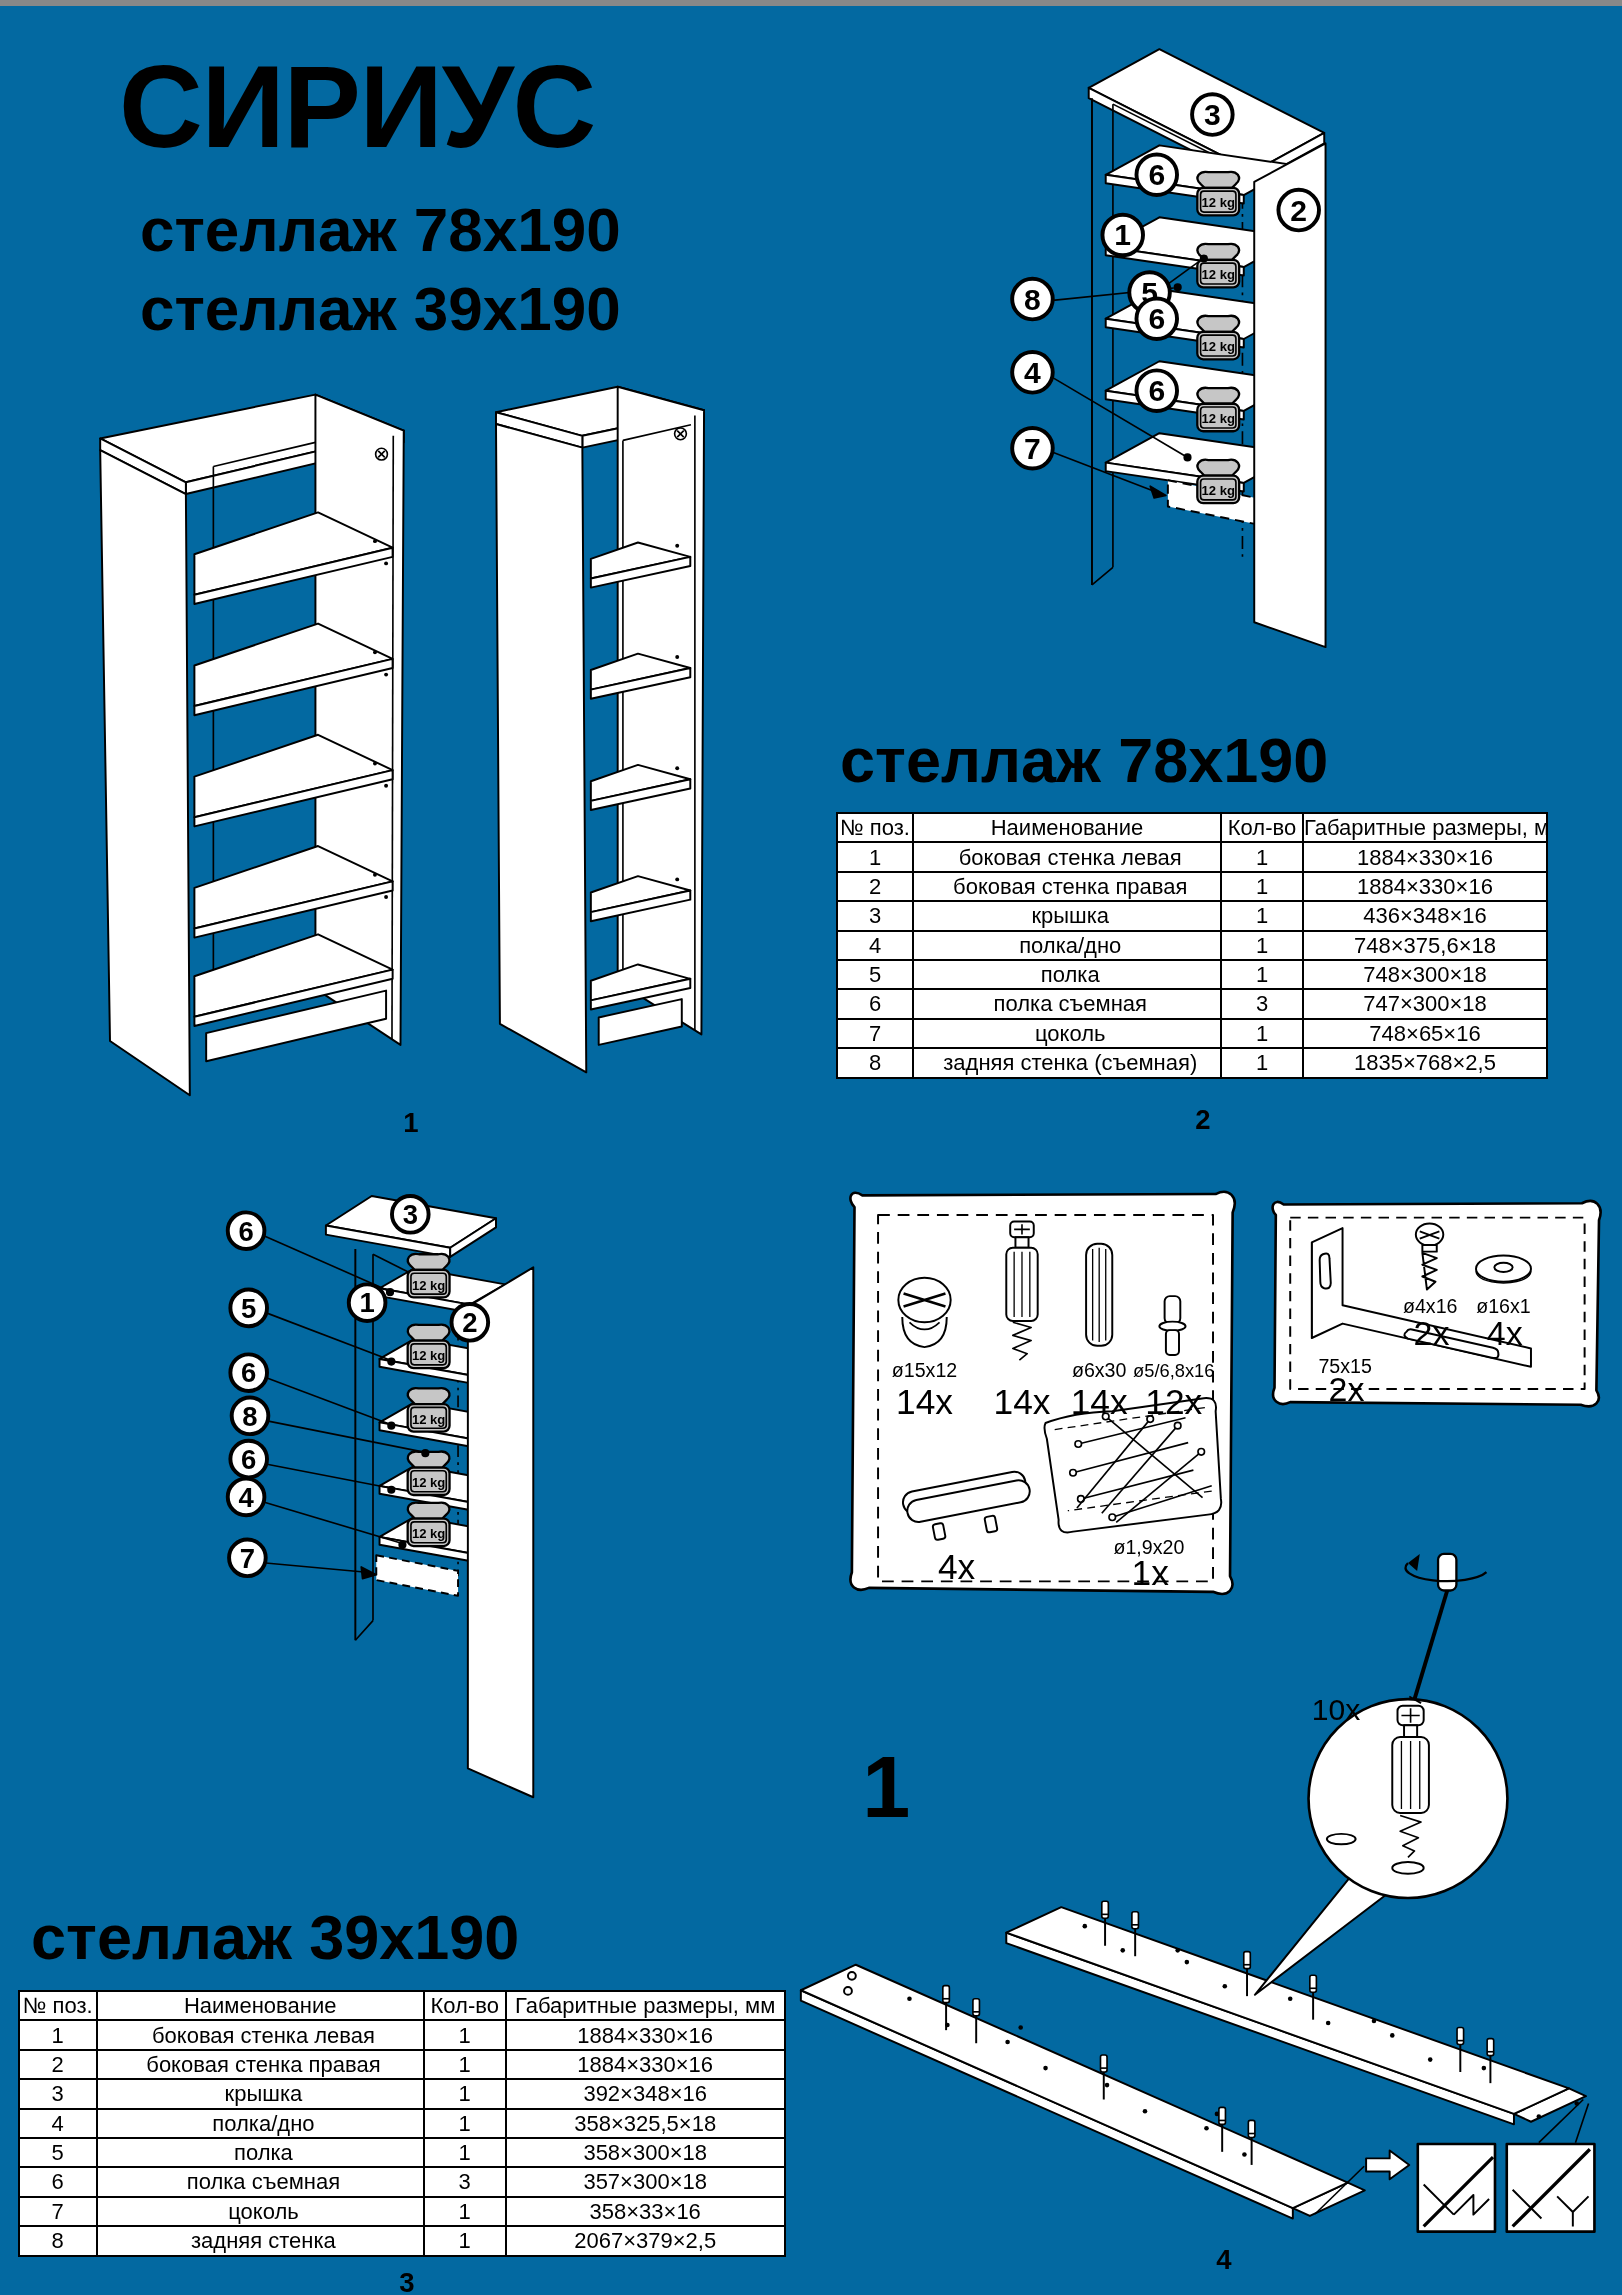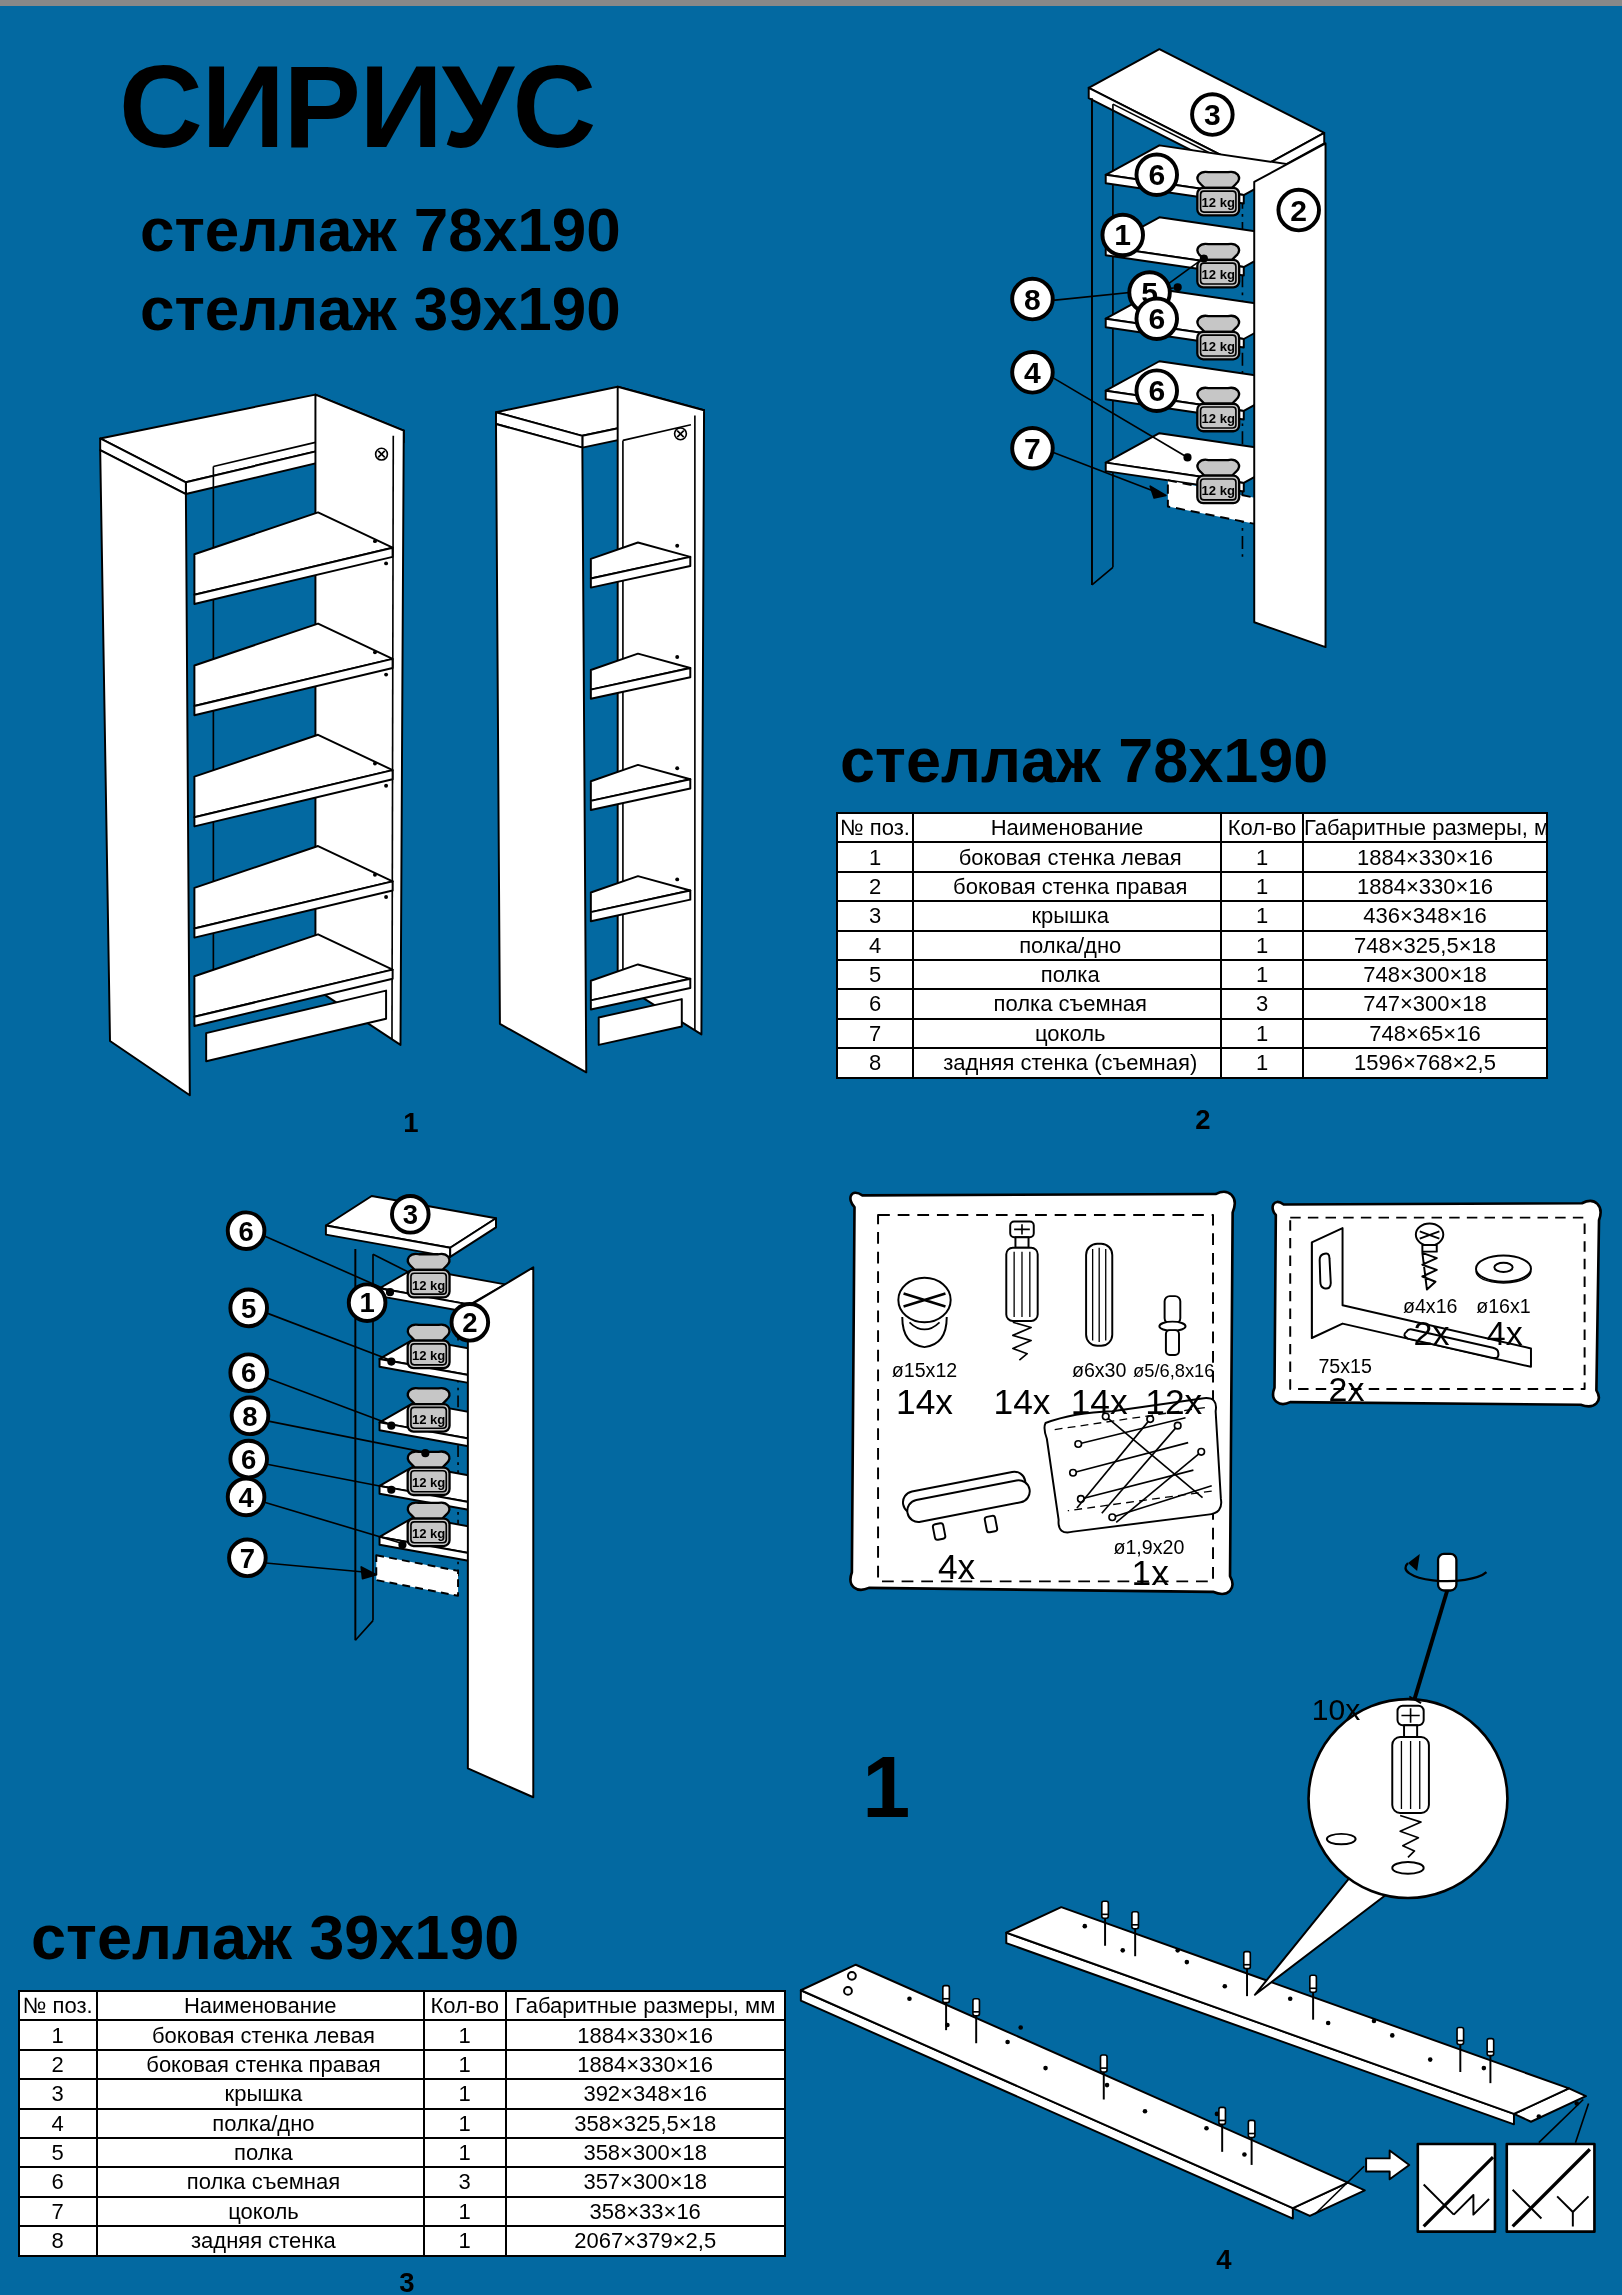--- a/index.html
+++ b/index.html
@@ -67,21 +67,21 @@
         <tr>
           <td class="c-pos">3</td>
           <td class="c-name">крышка</td>
           <td class="c-qty">1</td>
           <td class="c-dims">436×348×16</td>
         </tr>
         <tr>
           <td class="c-pos">4</td>
           <td class="c-name">полка/дно</td>
           <td class="c-qty">1</td>
-          <td class="c-dims">748×325,5×18</td>
+          <td class="c-dims">748×375,6×18</td>
         </tr>
         <tr>
           <td class="c-pos">5</td>
           <td class="c-name">полка</td>
           <td class="c-qty">1</td>
           <td class="c-dims">748×300×18</td>
         </tr>
         <tr>
           <td class="c-pos">6</td>
           <td class="c-name">полка съемная</td>
@@ -91,21 +91,21 @@
         <tr>
           <td class="c-pos">7</td>
           <td class="c-name">цоколь</td>
           <td class="c-qty">1</td>
           <td class="c-dims">748×65×16</td>
         </tr>
         <tr>
           <td class="c-pos">8</td>
           <td class="c-name">задняя стенка (съемная)</td>
           <td class="c-qty">1</td>
-          <td class="c-dims">1596×768×2,5</td>
+          <td class="c-dims">1835×768×2,5</td>
         </tr>
       </tbody>
   </table>
 
   <table class="ptable" style="left:17.7px;top:1984px;width:767px;">
     <colgroup>
         <col style="width:78px">
         <col style="width:327px">
         <col style="width:82px">
         <col style="width:279px">

